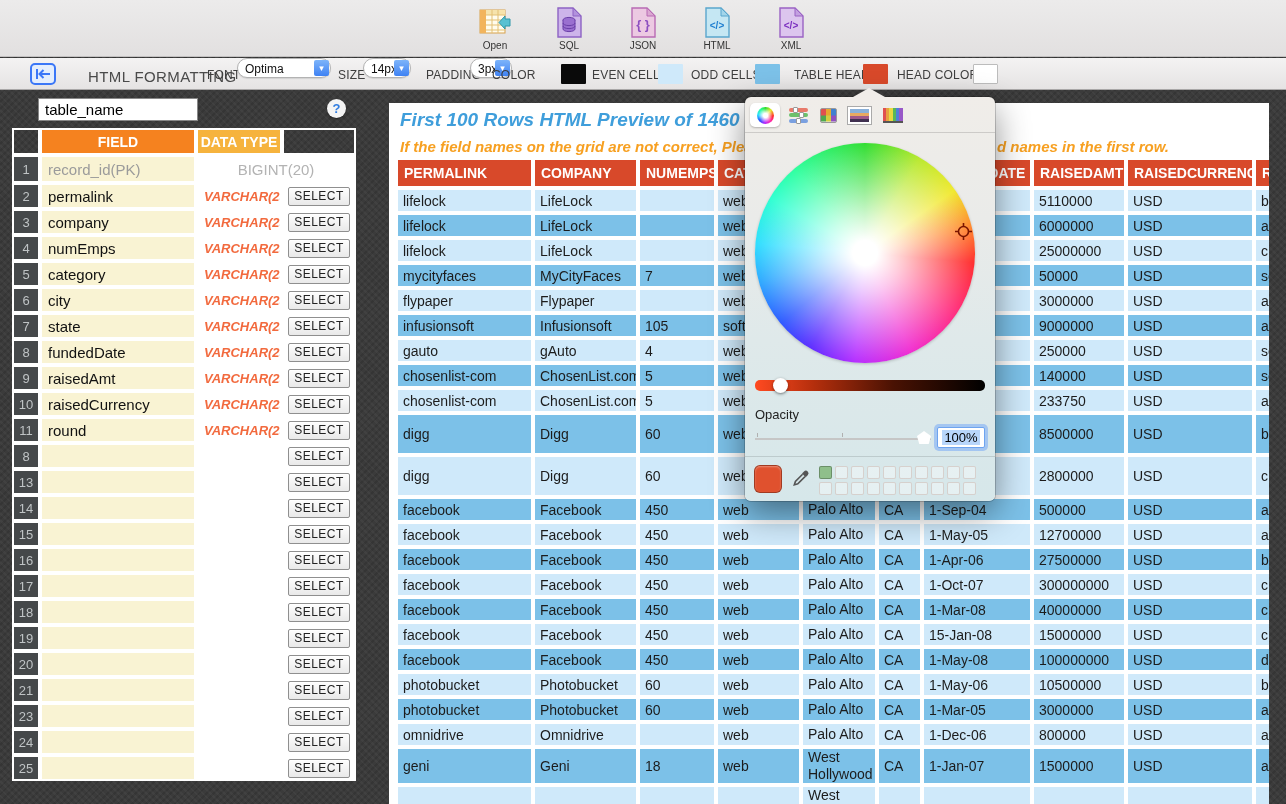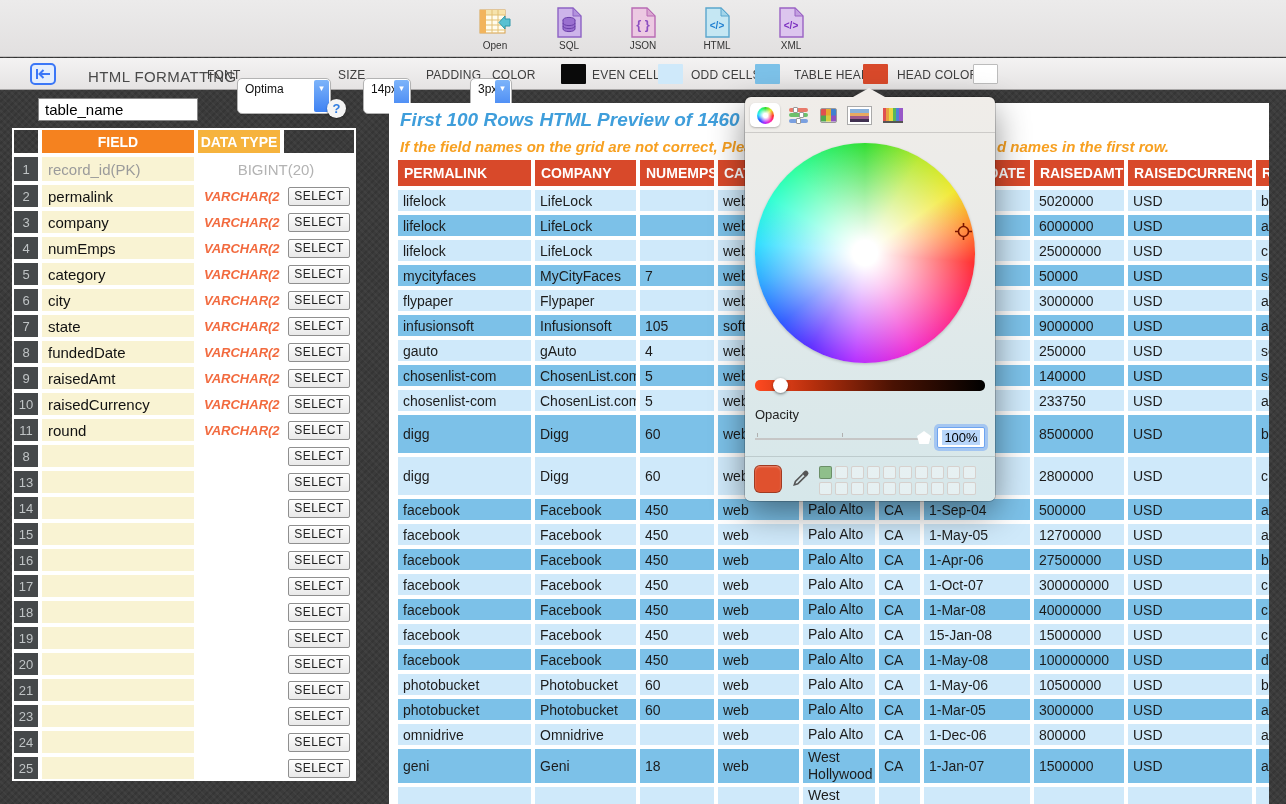--- a/index.html
+++ b/index.html
@@ -14,21 +14,21 @@
            display:flex;align-items:flex-start;justify-content:center;gap:28px;padding-top:6px;}
   .tool{display:flex;flex-direction:column;align-items:center;width:46px;cursor:default;}
   .tool .tico{height:32px;display:flex;align-items:center;justify-content:center;}
   .tool .tlabel{font-size:10px;color:#333;margin-top:2px;}
   
   .formatbar{position:absolute;left:0;top:58px;width:1286px;height:32px;
              background:linear-gradient(#f4f3f3,#e5e3e3);border-bottom:1px solid #a9a7a7;}
   .collapse{position:absolute;left:30px;top:5px;}
   .fbtitle{position:absolute;left:88px;top:10px;font-size:15px;color:#4a4a4a;letter-spacing:.4px;}
   .fblabel{position:absolute;top:10px;font-size:12px;color:#3e3e3e;letter-spacing:.2px;}
-  .msel{position:absolute;top:20px;height:36px;background:#fff;border:1px solid #b3b3b3;border-radius:5px;
+  .msel{position:absolute;top:0;height:20px;background:#fff;border:1px solid #b3b3b3;border-radius:10px;
         font-size:12px;color:#111;box-shadow:0 1px 1px rgba(0,0,0,.10);}
   .msel .v{display:block;padding:3px 20px 0 7px;white-space:nowrap;overflow:hidden;}
   .msel .b{position:absolute;right:1px;top:1px;bottom:1px;width:15px;border-radius:2px;
            background:linear-gradient(#7db4fa,#3f82f3);color:#fff;font-size:9px;text-align:center;line-height:16px;}
   .swatch{position:absolute;top:6px;width:25px;height:20px;border-radius:1px;}
   .swatch.white{border:1px solid #bcbcbc;}
   
   .sidebar{position:absolute;left:0;top:90px;width:388px;height:802px;}
   .tname{position:absolute;left:38px;top:8px;width:160px;height:23px;border:1px solid #888;background:#fff;
          font-family:"Liberation Sans",sans-serif;font-size:15px;color:#000;padding:0 6px;}
@@ -421,21 +421,21 @@
           </thead>
         <tbody id="pv-body">
             <tr class="lt">
               <td>lifelock</td>
               <td>LifeLock</td>
               <td></td>
               <td>web</td>
               <td class="wrap"></td>
               <td></td>
               <td></td>
-              <td>5020000</td>
+              <td>5110000</td>
               <td>USD</td>
               <td>b</td>
             </tr>
             <tr class="dk">
               <td>lifelock</td>
               <td>LifeLock</td>
               <td></td>
               <td>web</td>
               <td class="wrap"></td>
               <td></td>

